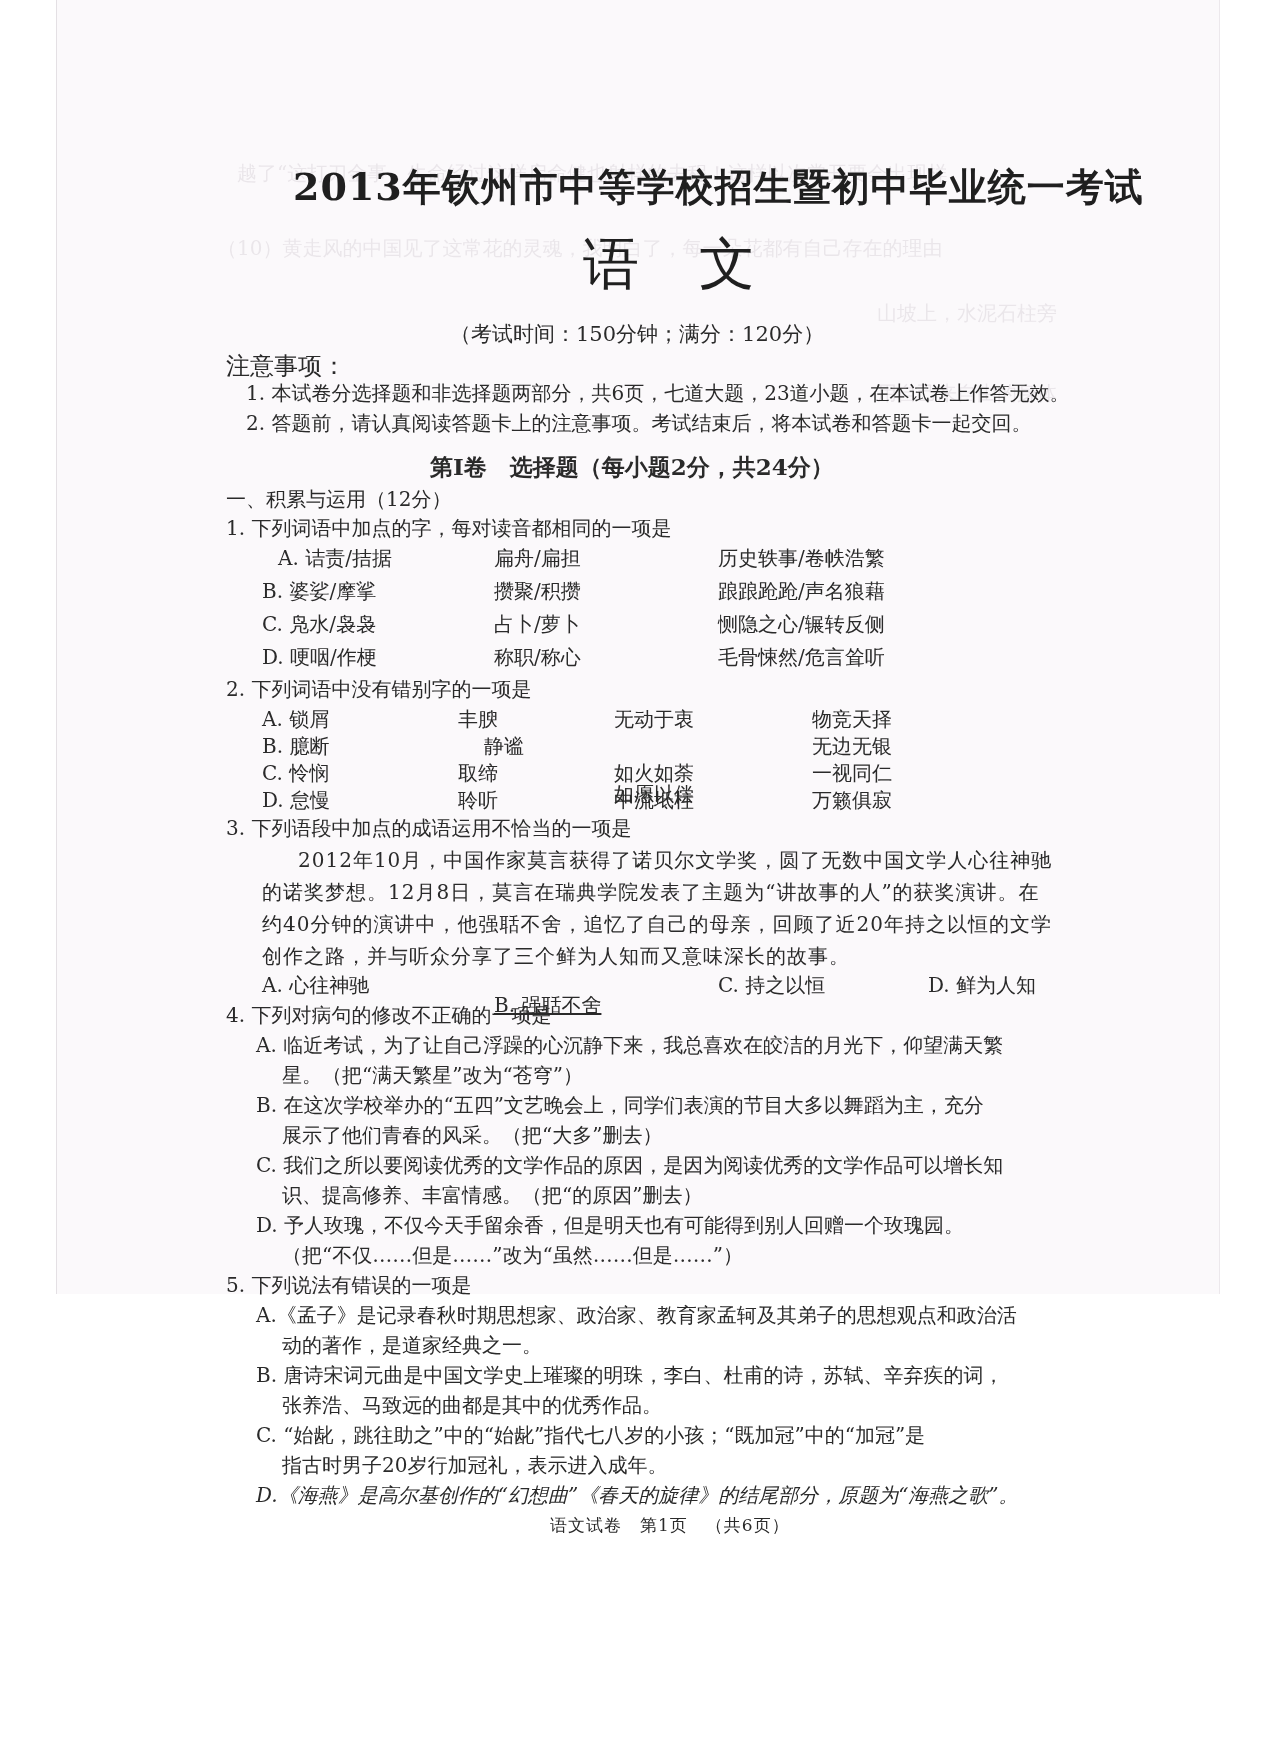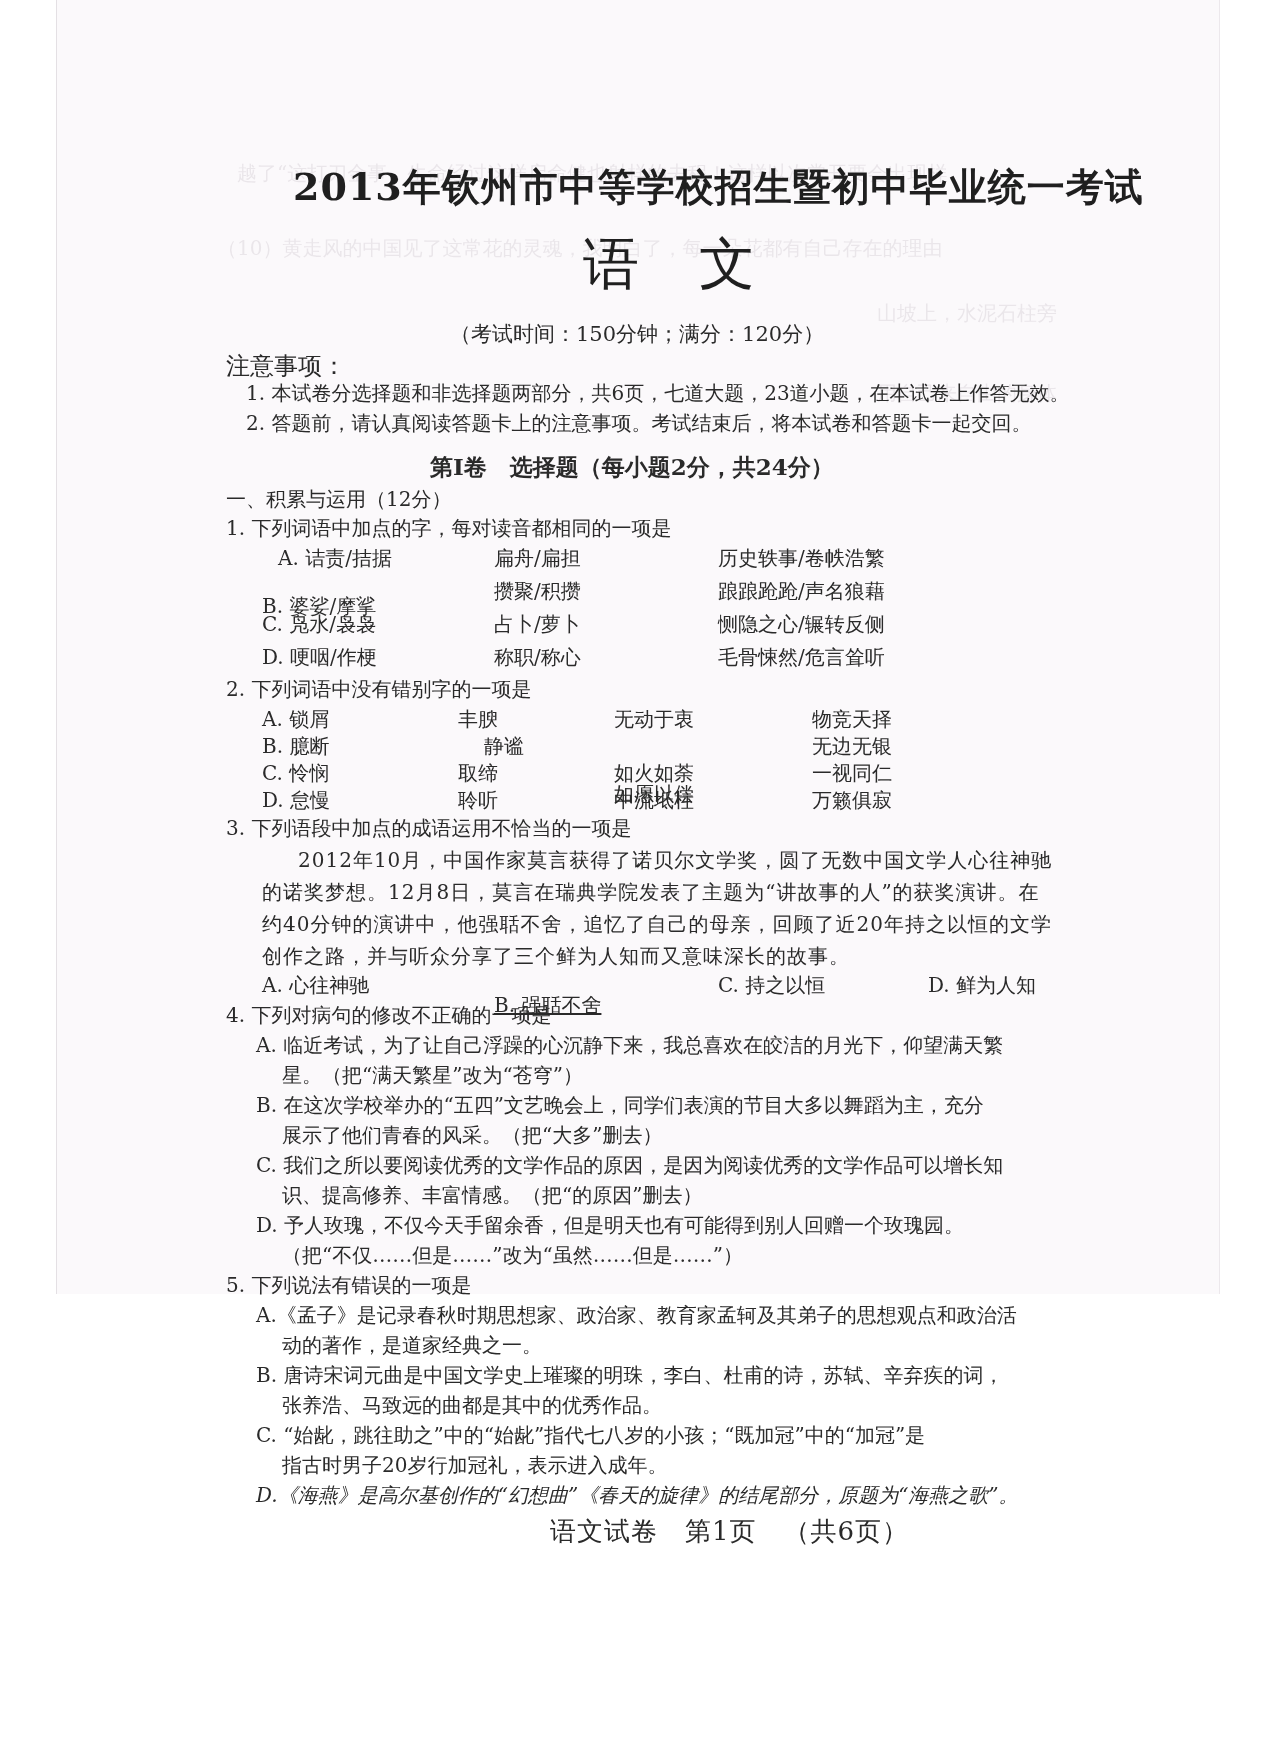--- a/index.html
+++ b/index.html
@@ -16,21 +16,21 @@
     position: absolute; color: rgba(120,110,120,0.13); font-size: 20px; white-space: nowrap;
     pointer-events: none;
   }
   .abs { position: absolute; white-space: nowrap; }
   .title { left: 293px; top: 162px; font-size: 38px; font-weight: bold; letter-spacing: 1px; color: #1f1f1f; }
   .subject { left: 583px; top: 227px; font-size: 56px; font-weight: normal; letter-spacing: 60px; color: #1f1f1f; }
   .time { left: 450px; top: 320px; font-size: 21px; }
   .notice-head { left: 226px; top: 350px; font-size: 24px; }
   .line { font-size: 20px; }
   .section-title { left: 430px; top: 452px; font-size: 23px; font-weight: bold; }
-  .footer { left: 550px; top: 1514px; font-size: 26px; letter-spacing: 1px; }
+  .footer { left: 550px; top: 1514px; font-size: 17px; letter-spacing: 1px; }
 </style>
 </head>
 <body>
 
 <div class="paper">
 
   <div class="bleed" style="left:180px;top:160px;">越了“这打刀金事，生命经过这样启命健也射样的去程！这样以次常开要会出现样</div>
   <div class="bleed" style="left:160px;top:235px;">（10）黄走风的中国见了这常花的灵魂，我明白了，每一朵花都有自己存在的理由</div>
   <div class="bleed" style="left:820px;top:300px;">山坡上，水泥石柱旁</div>
   <div class="bleed" style="left:820px;top:380px;">用自己来自由的身体</div>
@@ -44,21 +44,21 @@
 <div class="abs line" style="left:246px;top:380px;">1. 本试卷分选择题和非选择题两部分，共6页，七道大题，23道小题，在本试卷上作答无效。</div>
 <div class="abs line" style="left:246px;top:410px;">2. 答题前，请认真阅读答题卡上的注意事项。考试结束后，将本试卷和答题卡一起交回。</div>
 
 <div class="abs section-title">第Ⅰ卷　选择题（每小题2分，共24分）</div>
 <div class="abs line" style="left:226px;top:486px;">一、积累与运用（12分）</div>
 
 <div class="abs line" style="left:226px;top:515px;">1. 下列词语中加点的字，每对读音都相同的一项是</div>
 <div class="abs line" style="left:262px;top:545px;margin-left:16px;">A. 诘责/拮据</div>
 <div class="abs line" style="left:494px;top:545px;">扁舟/扁担</div>
 <div class="abs line" style="left:718px;top:545px;">历史轶事/卷帙浩繁</div>
-<div class="abs line" style="left:262px;top:593px;">B. 婆娑/摩挲</div>
+<div class="abs line" style="left:262px;top:578px;">B. 婆娑/摩挲</div>
 <div class="abs line" style="left:494px;top:578px;">攒聚/积攒</div>
 <div class="abs line" style="left:718px;top:578px;">踉踉跄跄/声名狼藉</div>
 <div class="abs line" style="left:262px;top:611px;">C. 凫水/袅袅</div>
 <div class="abs line" style="left:494px;top:611px;">占卜/萝卜</div>
 <div class="abs line" style="left:718px;top:611px;">恻隐之心/辗转反侧</div>
 <div class="abs line" style="left:262px;top:644px;">D. 哽咽/作梗</div>
 <div class="abs line" style="left:494px;top:644px;">称职/称心</div>
 <div class="abs line" style="left:718px;top:644px;">毛骨悚然/危言耸听</div>
 
 <div class="abs line" style="left:226px;top:676px;">2. 下列词语中没有错别字的一项是</div>

